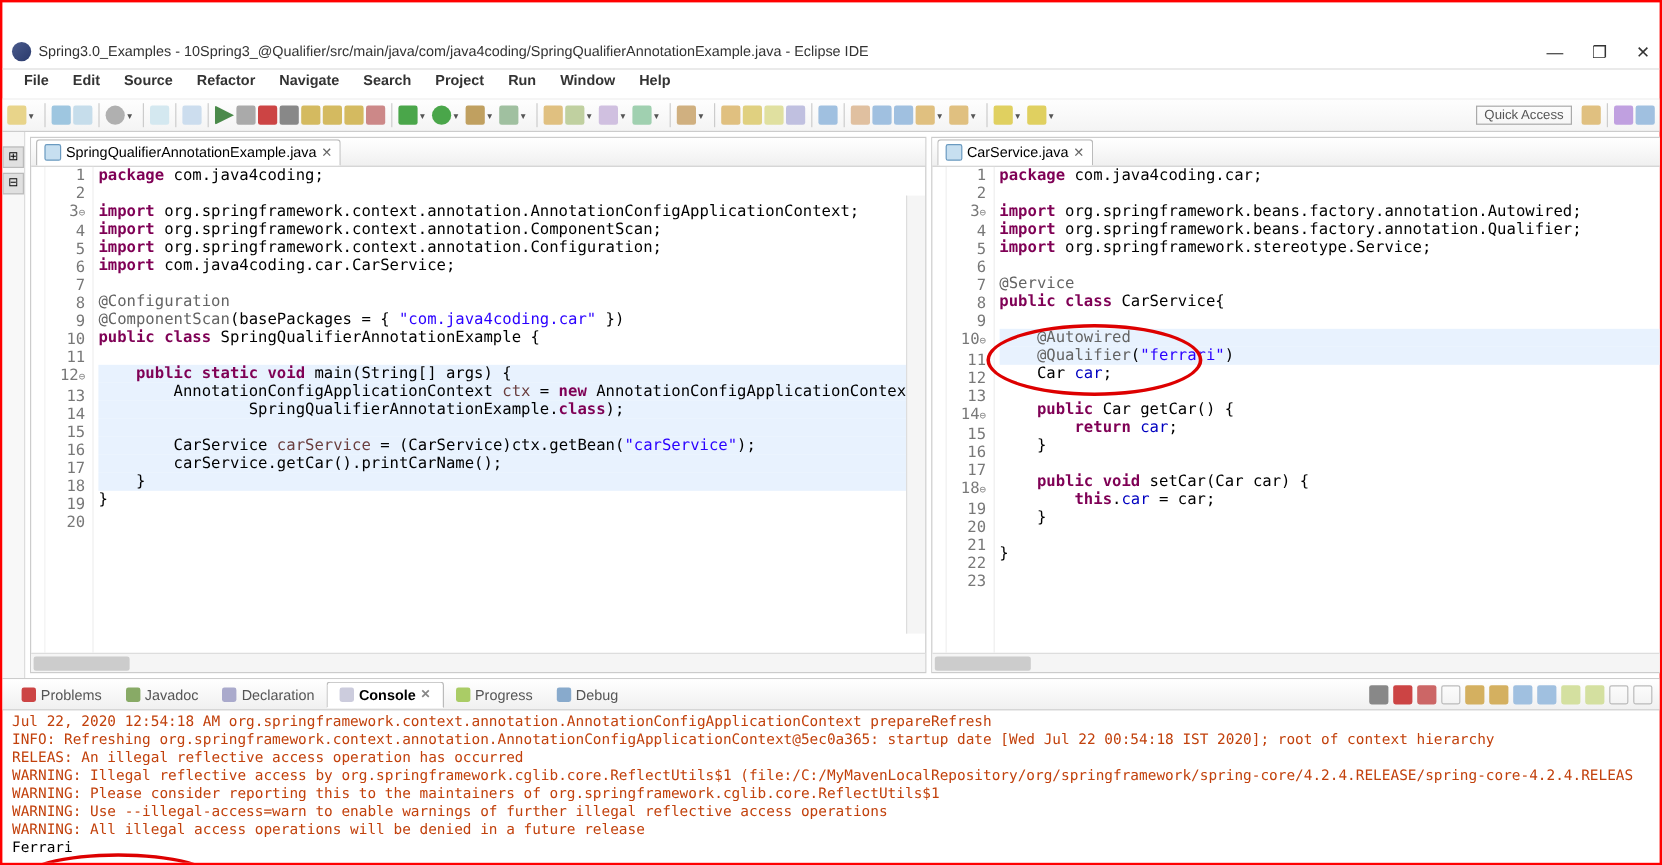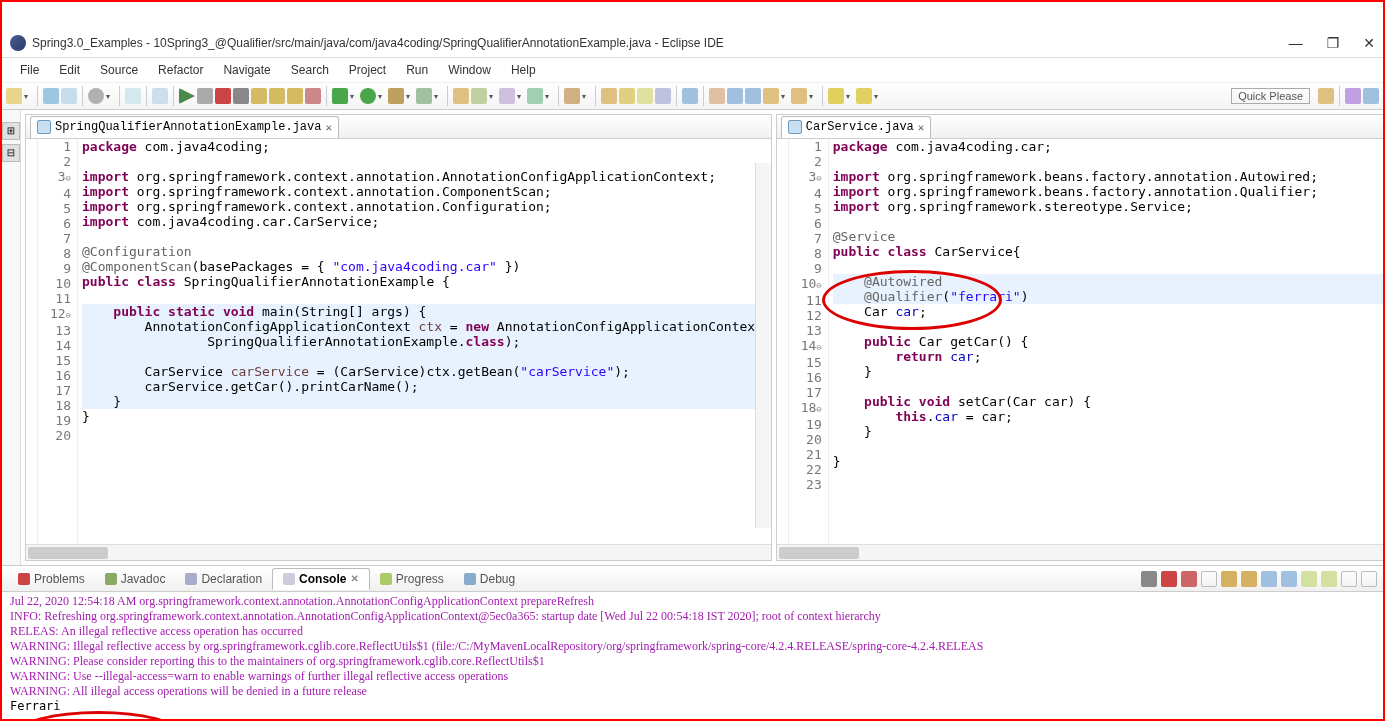--- a/index.html
+++ b/index.html
@@ -2,56 +2,56 @@
 <html><head>
 <meta charset="utf-8">
 <style>
 * { margin: 0; padding: 0; box-sizing: border-box; }
 body { font-family: "Segoe UI", Tahoma, sans-serif; font-size: 12px; background: #fff; width: 1385px; height: 721px; border: 2px solid red; overflow: hidden; position: relative; }
 .titlebar { display: flex; align-items: center; height: 30px; padding: 0 8px; border-bottom: 1px solid #ddd; margin-top: 26px; }
 .titlebar .icon { width: 16px; height: 16px; background: linear-gradient(135deg, #4a5b8c, #2a3a6c); border-radius: 8px; margin-right: 6px; }
 .titlebar .title { flex: 1; color: #333; }
 .window-controls { display: flex; gap: 24px; }
 .window-controls span { font-size: 14px; color: #333; cursor: pointer; }
-.menubar { display: flex; align-items: center; height: 24px; padding: 0 8px; }
+.menubar { display: flex; height: 24px; padding: 0 8px; font-weight: bold; }
 .menubar span { padding: 2px 10px; color: #333; cursor: pointer; }
 .toolbar { display: flex; align-items: center; height: 28px; padding: 2px 4px; border-top: 1px solid #eee; border-bottom: 1px solid #ccc; background: linear-gradient(#fefefe, #f4f4f4); gap: 2px; }
 .toolbar .tb-icon { width: 16px; height: 16px; display: inline-block; border-radius: 2px; }
 .toolbar .sep { width: 1px; height: 20px; background: #ccc; margin: 0 3px; }
 .toolbar .drop { width: 8px; font-size: 8px; color: #555; cursor: pointer; }
 .quick-access { margin-left: auto; border: 1px solid #aaa; padding: 1px 6px; color: #555; font-size: 11px; margin-right: 6px; }
 .main-area { display: flex; height: 455px; }
 .left-gutter { width: 40px; background: #f8f8f8; border-right: 1px solid #ddd; padding-top: 8px; text-align: center; }
 .left-gutter div { width: 18px; height: 18px; margin: 4px auto; background: #e0e0e0; border: 1px solid #bbb; font-size: 10px; line-height: 16px; }
 .editors { flex: 1; display: flex; gap: 4px; padding: 4px; }
 .editor-pane { display: flex; flex-direction: column; border: 1px solid #ccc; background: #fff; }
 .editor-pane.left { flex: 1; }
 .editor-pane.right { width: 644px; }
 .tab-row { display: flex; align-items: center; height: 24px; background: linear-gradient(#fff, #f0f0f0); border-bottom: 1px solid #ccc; padding-left: 4px; }
-.tab { display: flex; align-items: center; height: 22px; padding: 0 6px; background: #fff; border: 1px solid #bbb; border-bottom: none; border-radius: 3px 3px 0 0; gap: 4px; font-family: Liberation Mono, monospace; }
+.tab { display: flex; align-items: center; height: 22px; padding: 0 6px; background: #fff; border: 1px solid #bbb; border-bottom: none; border-radius: 3px 3px 0 0; gap: 4px; }
 .tab .file-icon { width: 14px; height: 14px; background: #c7dff0; border: 1px solid #6a9ac0; border-radius: 2px; }
 .tab .close { font-size: 11px; color: #666; cursor: pointer; }
 .code-area { flex: 1; display: flex; overflow: hidden; font-family: Consolas, monospace; font-size: 13px; line-height: 15px; position: relative; }
 .gutter { width: 40px; background: #fff; text-align: right; padding-right: 6px; color: #787878; border-right: 1px solid #eee; }
 .marker-col { width: 12px; border-right: 1px solid #eee; }
 .code { flex: 1; padding-left: 4px; white-space: pre; overflow: auto; }
 .kw { color: #7f0055; font-weight: bold; }
 .str { color: #2a00ff; }
 .ann { color: #646464; }
 .highlight-line { background: #e8f2fe; display: inline-block; width: 100%; }
 .bottom-area { border-top: 1px solid #ccc; height: 200px; display: flex; flex-direction: column; }
 .bottom-tabs { display: flex; align-items: center; height: 26px; background: linear-gradient(#fff, #f0f0f0); border-bottom: 1px solid #ccc; padding: 0 6px; }
 .bottom-tabs .btab { padding: 3px 10px; color: #555; cursor: pointer; display: flex; align-items: center; gap: 4px; }
 .bottom-tabs .btab.active { background: #fff; border: 1px solid #bbb; border-bottom: 1px solid #fff; border-radius: 3px 3px 0 0; color: #000; font-weight: bold; }
 .bottom-tabs .mini-icon { width: 12px; height: 12px; border-radius: 2px; }
 .bottom-tabs .tab-icons { margin-left: auto; display: flex; gap: 4px; }
 .bottom-tabs .tab-icons span { width: 16px; height: 16px; display: inline-block; border-radius: 2px; cursor: pointer; }
 .console-status { padding: 2px 8px; color: #555; font-size: 11px; }
 .console-body { flex: 1; padding: 2px 8px; font-family: Consolas, monospace; font-size: 12px; line-height: 15px; overflow: hidden; }
-.console-body .red { color: #a21caf; font-family: Liberation Serif, serif; }
+.console-body .red { color: #c2410c; }
 .scroll-h { height: 16px; border-top: 1px solid #ddd; background: #f5f5f5; position: relative; }
 .scroll-h::before { content: ""; position: absolute; left: 2px; top: 2px; width: 80px; height: 12px; background: #ccc; border-radius: 2px; }
 .scroll-v { position: absolute; right: 0; top: 24px; bottom: 16px; width: 16px; background: #f5f5f5; border-left: 1px solid #ddd; }
 .circle-annot { position: absolute; border: 3px solid #d00; border-radius: 50%; pointer-events: none; }
 .code-line { display: block; }
 .collapse-icon { color: #888; font-size: 9px; }
 </style>
 </head>
 <body>
 
@@ -133,21 +133,21 @@
   <span class="tb-icon" style="background:#a0c0e0"></span>
   <span class="tb-icon" style="background:#e0c080"></span>
     <span class="drop">▾</span>
   <span class="tb-icon" style="background:#e0c080"></span>
     <span class="drop">▾</span>
   <span class="sep"></span>
   <span class="tb-icon" style="background:#e0d060"></span>
     <span class="drop">▾</span>
   <span class="tb-icon" style="background:#e0d060"></span>
     <span class="drop">▾</span>
-  <div class="quick-access">Quick Please</div>
+  <div class="quick-access">Quick Access</div>
   <span class="tb-icon" style="background:#e0c080"></span>
   <span class="sep"></span>
   <span class="tb-icon" style="background:#c0a0e0"></span>
   <span class="tb-icon" style="background:#a0c0e0"></span>
 </div>
 
 <div class="main-area">
   <div class="left-gutter">
     <div>⊞</div>
     <div>⊟</div>

